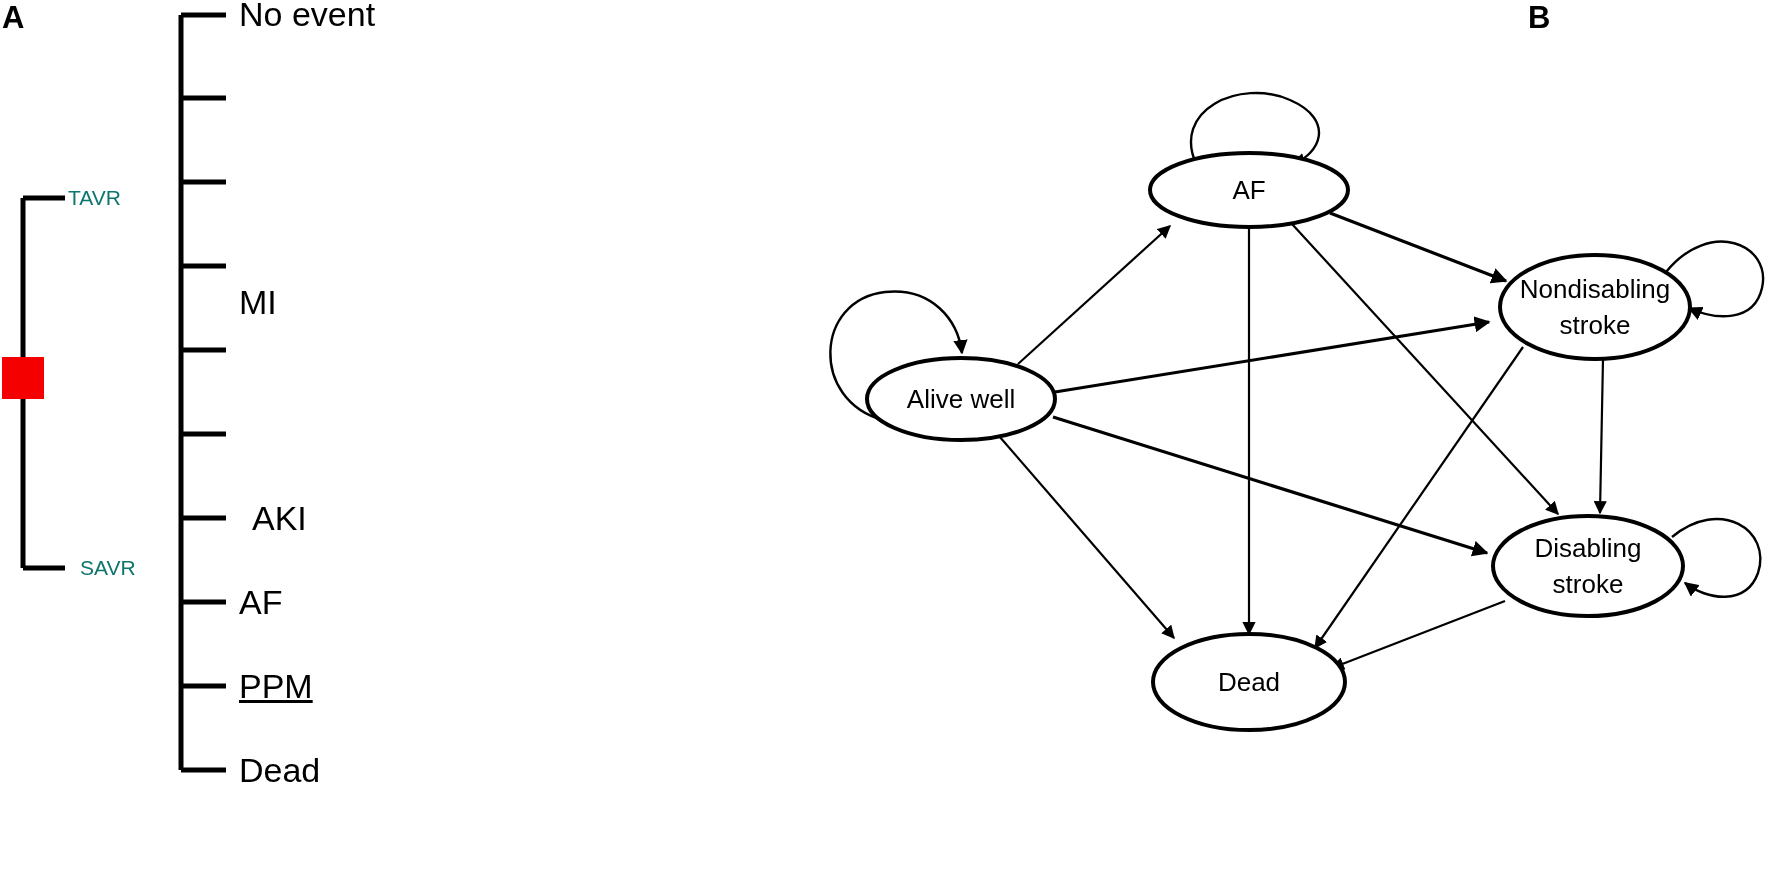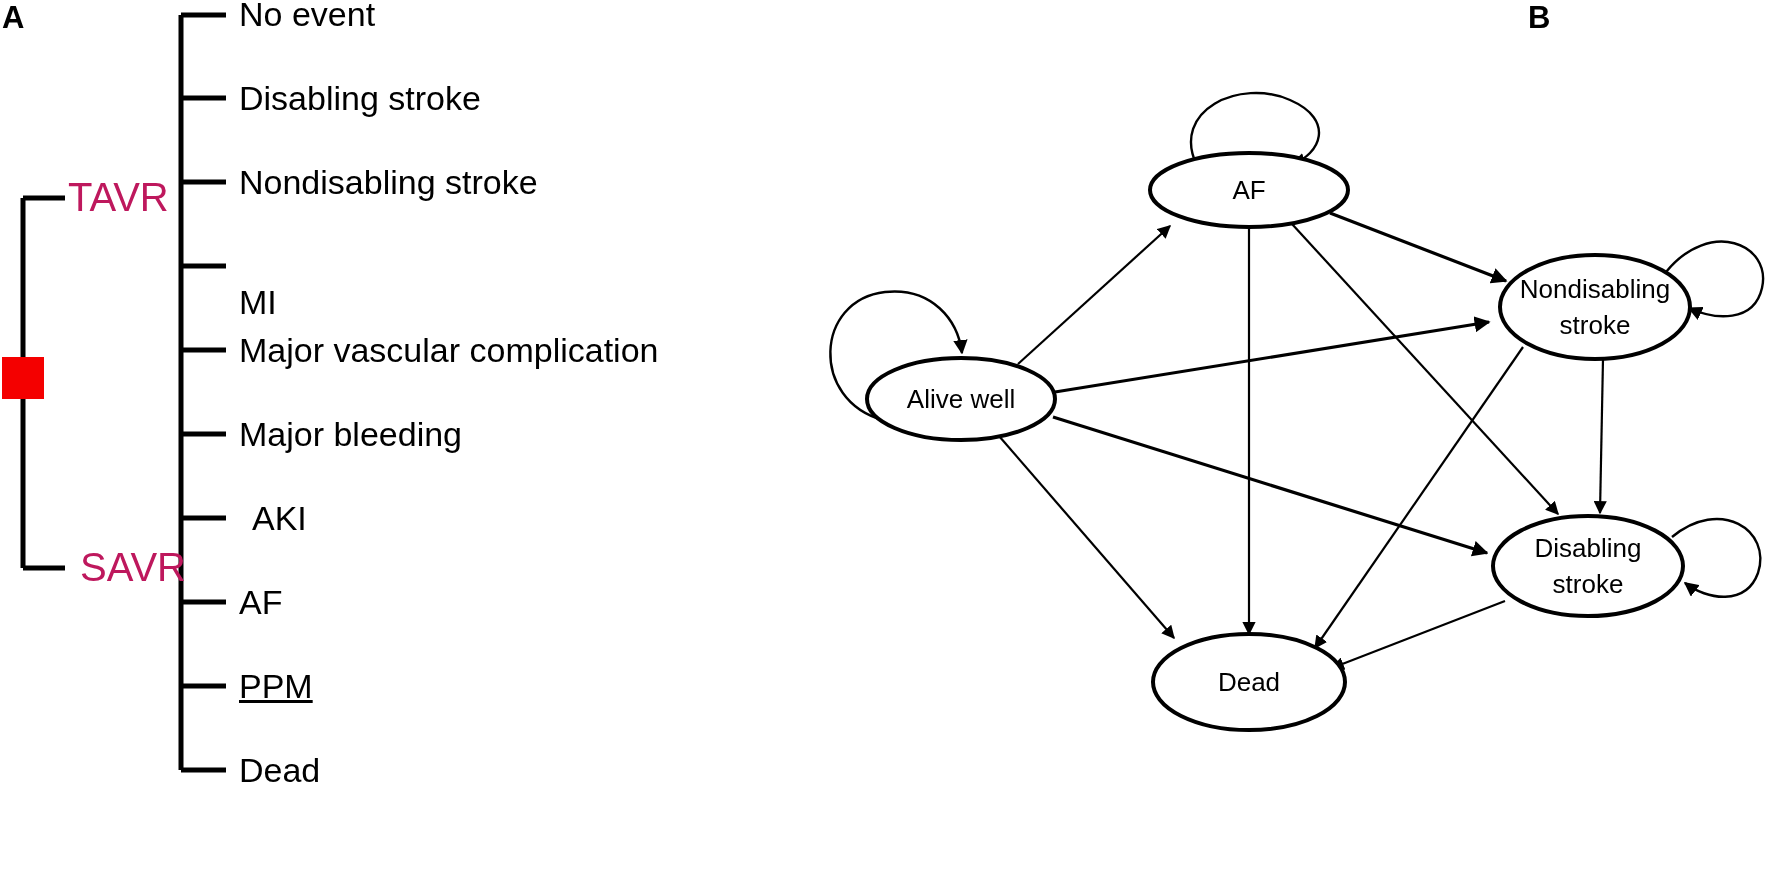--- a/index.html
+++ b/index.html
@@ -42,23 +42,23 @@
     position: absolute;
     font-family: "Liberation Sans", sans-serif;
     font-size: 34px;
     line-height: 34px;
     color: #000000;
     white-space: nowrap;
   }
   .arm-label {
     position: absolute;
     font-family: "Liberation Sans", sans-serif;
-    font-size: 40px;
+    font-size: 21px;
     line-height: 33px;
-    color: #be185d;
+    color: #0f766e;
     white-space: nowrap;
   }
 
   
   #panel-b {
     position: absolute;
     left: 700px; top: 0;
     width: 1072px; height: 887px;
   }
   #panel-b svg { position: absolute; left: 0; top: 0; }
@@ -123,25 +123,21 @@
         <line x1="181" y1="770" x2="226" y2="770"></line>
       </g>
 
       <rect x="2" y="357" width="42" height="42" fill="#f40000"></rect>
     </svg>
 
     <span class="arm-label" style="left:68px; top:181px;">TAVR</span>
     <span class="arm-label" style="left:80px; top:551px;">SAVR</span>
 
     <span class="tree-label" style="left:239px; top:-3px;">No event</span>
-    <span class="tree-label" style="left:239px; top:81px;">Disabling stroke</span>
-    <span class="tree-label" style="left:239px; top:165px;">Nondisabling stroke</span>
     <span class="tree-label" style="left:239px; top:249px;margin-top:36px;">MI</span>
-    <span class="tree-label" style="left:239px; top:333px;">Major vascular complication</span>
-    <span class="tree-label" style="left:239px; top:417px;">Major bleeding</span>
     <span class="tree-label" style="left:252px; top:501px;">AKI</span>
     <span class="tree-label" style="left:239px; top:585px;">AF</span>
     <span class="tree-label" style="left:239px; top:669px;text-decoration:underline;">PPM</span>
     <span class="tree-label" style="left:239px; top:753px;">Dead</span>
   </div>
 
   <div id="panel-b">
 
     <span class="panel-letter" id="panel-b-letter">B</span>
 

